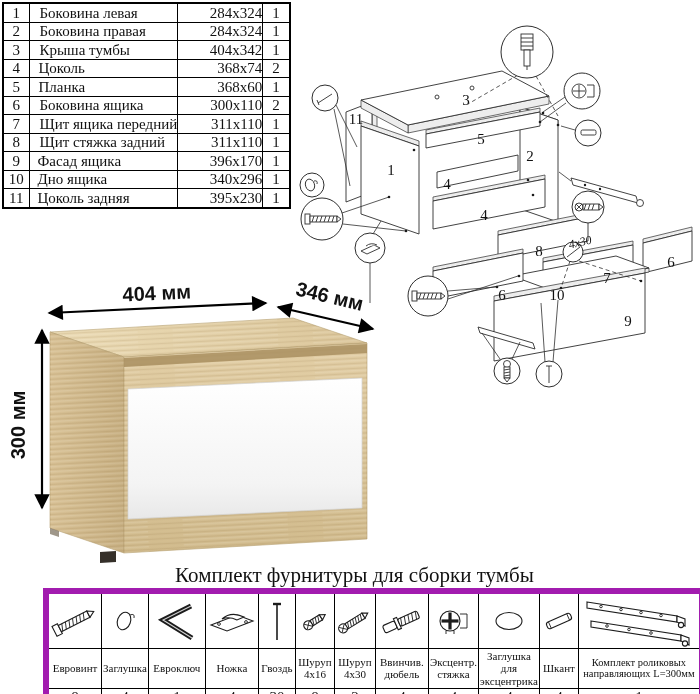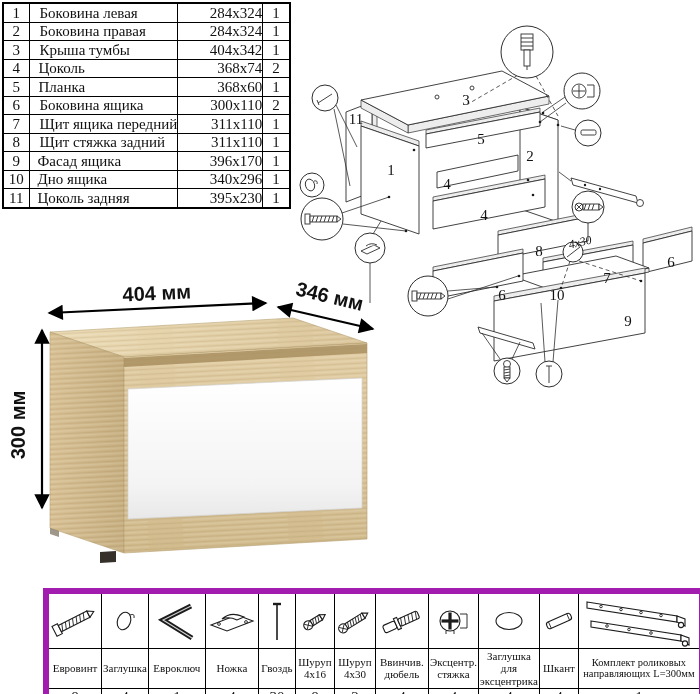--- a/index.html
+++ b/index.html
@@ -392,20 +392,21 @@
       <line x1="278" y1="307" x2="373" y2="329" stroke="#000" stroke-width="2.2" marker-start="url(#ah)" marker-end="url(#ah)"></line>
       <text class="dim" x="328" y="303" text-anchor="middle" transform="rotate(13.5 328 303)">346 мм</text>
     </g>
 
     <g>
       <line x1="42" y1="330" x2="42" y2="508" stroke="#000" stroke-width="2.2" marker-start="url(#ah)" marker-end="url(#ah)"></line>
       <text class="dim" x="25" y="425" text-anchor="middle" transform="rotate(-90 25 425)">300 мм</text>
     </g>
   </svg>
 
+  <div class="hw-title">Комплект фурнитуры для сборки тумбы</div>
 
   <table class="hw">
     <colgroup>
       <col style="width:53px">
         <col style="width:48px">
         <col style="width:60px">
         <col style="width:55px">
       <col style="width:38px">
         <col style="width:39px">
         <col style="width:40px">

